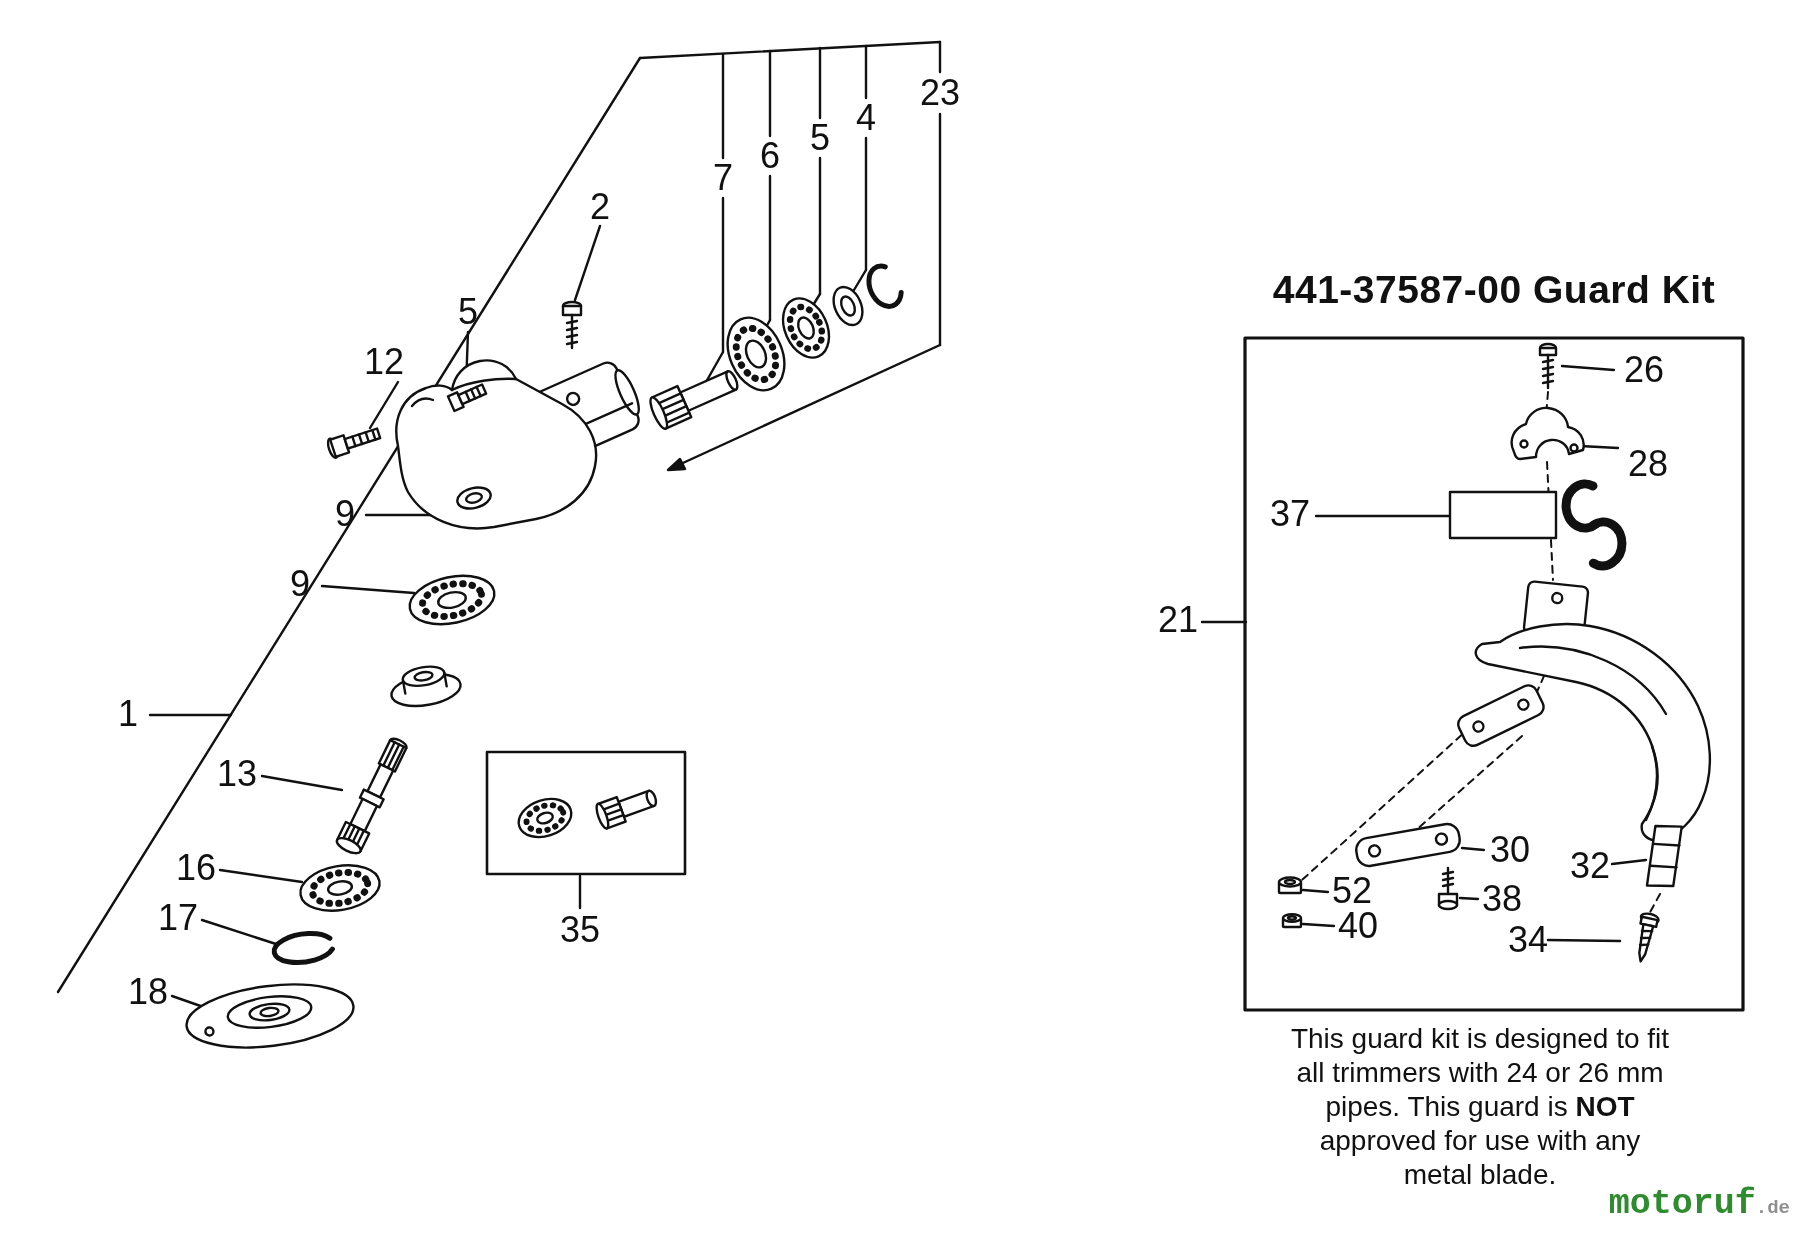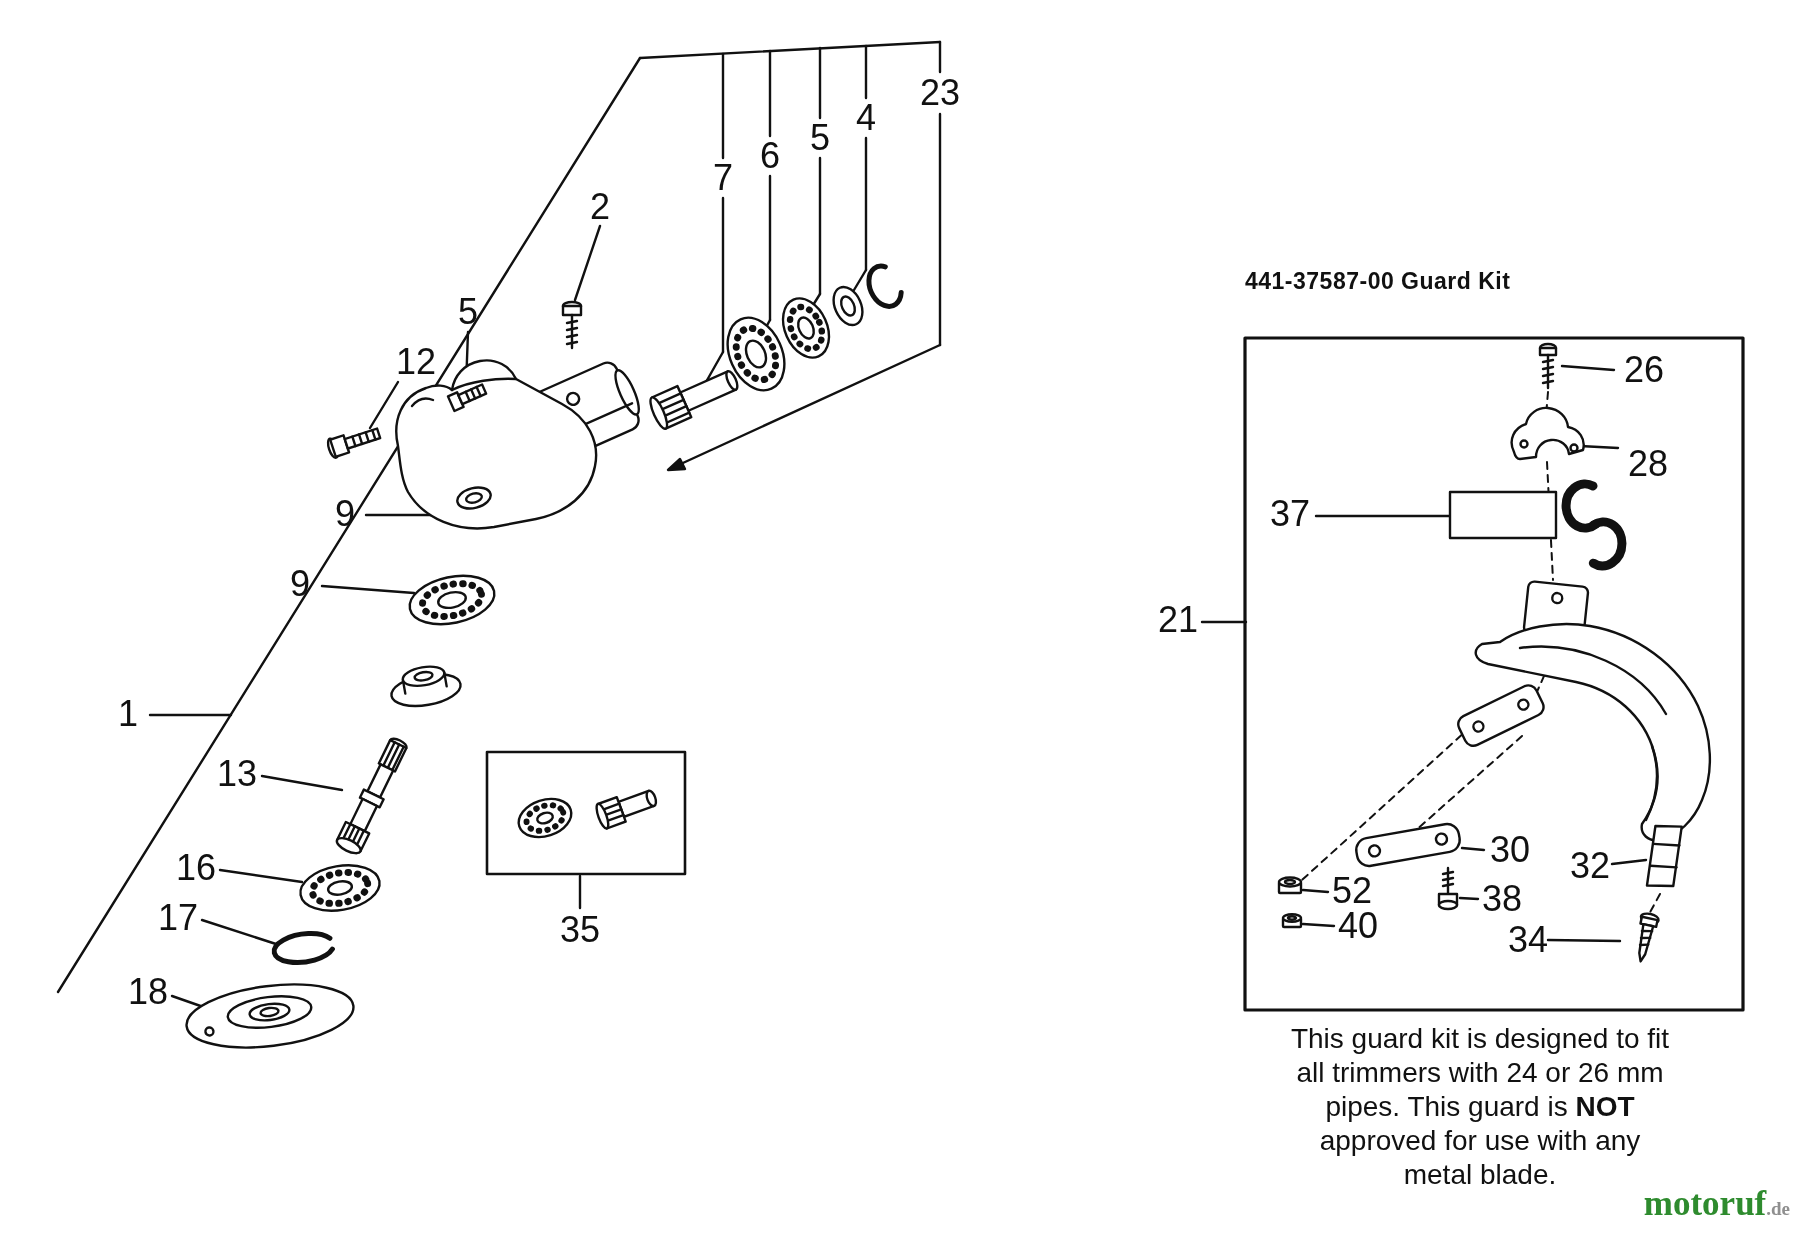--- a/index.html
+++ b/index.html
@@ -6,30 +6,30 @@
   html,body { background:#ffffff; }
   body { width:1800px; height:1237px; font-family:"Liberation Sans", sans-serif; color:#111; }
   .stage { position:relative; width:1800px; height:1237px; background:#fff; overflow:hidden; }
   svg.art { position:absolute; left:0; top:0; }
   .callout {
     position:absolute; transform:translate(-50%,-50%);
     font-size:36px; line-height:1; color:#111; white-space:nowrap;
     font-family:"Liberation Sans", sans-serif;
   }
   .kit-title {
-    position:absolute; left:1245px; top:268px; width:498px; text-align:left;
-    font-size:23px; font-weight:bold; letter-spacing:0.5px;
+    position:absolute; left:1245px; top:268px; width:498px; text-align:center;
+    font-size:39px; font-weight:bold; letter-spacing:0.5px;
   }
   .note {
     position:absolute; left:1150px; top:1022px; width:660px; text-align:center;
     font-size:28px; line-height:34px;
   }
   .logo {
     position:absolute; left:1560px; top:1184px; width:230px; text-align:right;
-    font-family:Liberation Serif, serif; white-space:nowrap;
+    font-family:Liberation Mono, monospace; white-space:nowrap;
   }
   .logo .brand { font-size:35px; font-weight:bold; color:#2e8b2e; }
   .logo .tld { font-size:19px; color:#8f8f8f; font-weight:bold; }
 </style>
 </head>
 <body>
 
 <div class="stage">
 
   <svg class="art" width="1800" height="1237" viewBox="0 0 1800 1237">
@@ -315,21 +315,21 @@
     </g>
   </svg>
 
   <div class="callout" style="left:940px;top:93px">23</div>
   <div class="callout" style="left:866px;top:118px">4</div>
   <div class="callout" style="left:820px;top:138px">5</div>
   <div class="callout" style="left:770px;top:156px">6</div>
   <div class="callout" style="left:723px;top:178px">7</div>
   <div class="callout" style="left:600px;top:207px">2</div>
   <div class="callout" style="left:468px;top:312px">5</div>
-  <div class="callout" style="left:416px;top:362px">12</div>
+  <div class="callout" style="left:384px;top:362px">12</div>
   <div class="callout" style="left:345px;top:514px">9</div>
   <div class="callout" style="left:300px;top:584px">9</div>
   <div class="callout" style="left:128px;top:714px">1</div>
   <div class="callout" style="left:237px;top:774px">13</div>
   <div class="callout" style="left:196px;top:868px">16</div>
   <div class="callout" style="left:178px;top:918px">17</div>
   <div class="callout" style="left:148px;top:992px">18</div>
   <div class="callout" style="left:580px;top:930px">35</div>
 
   <div class="callout" style="left:1644px;top:370px">26</div>

